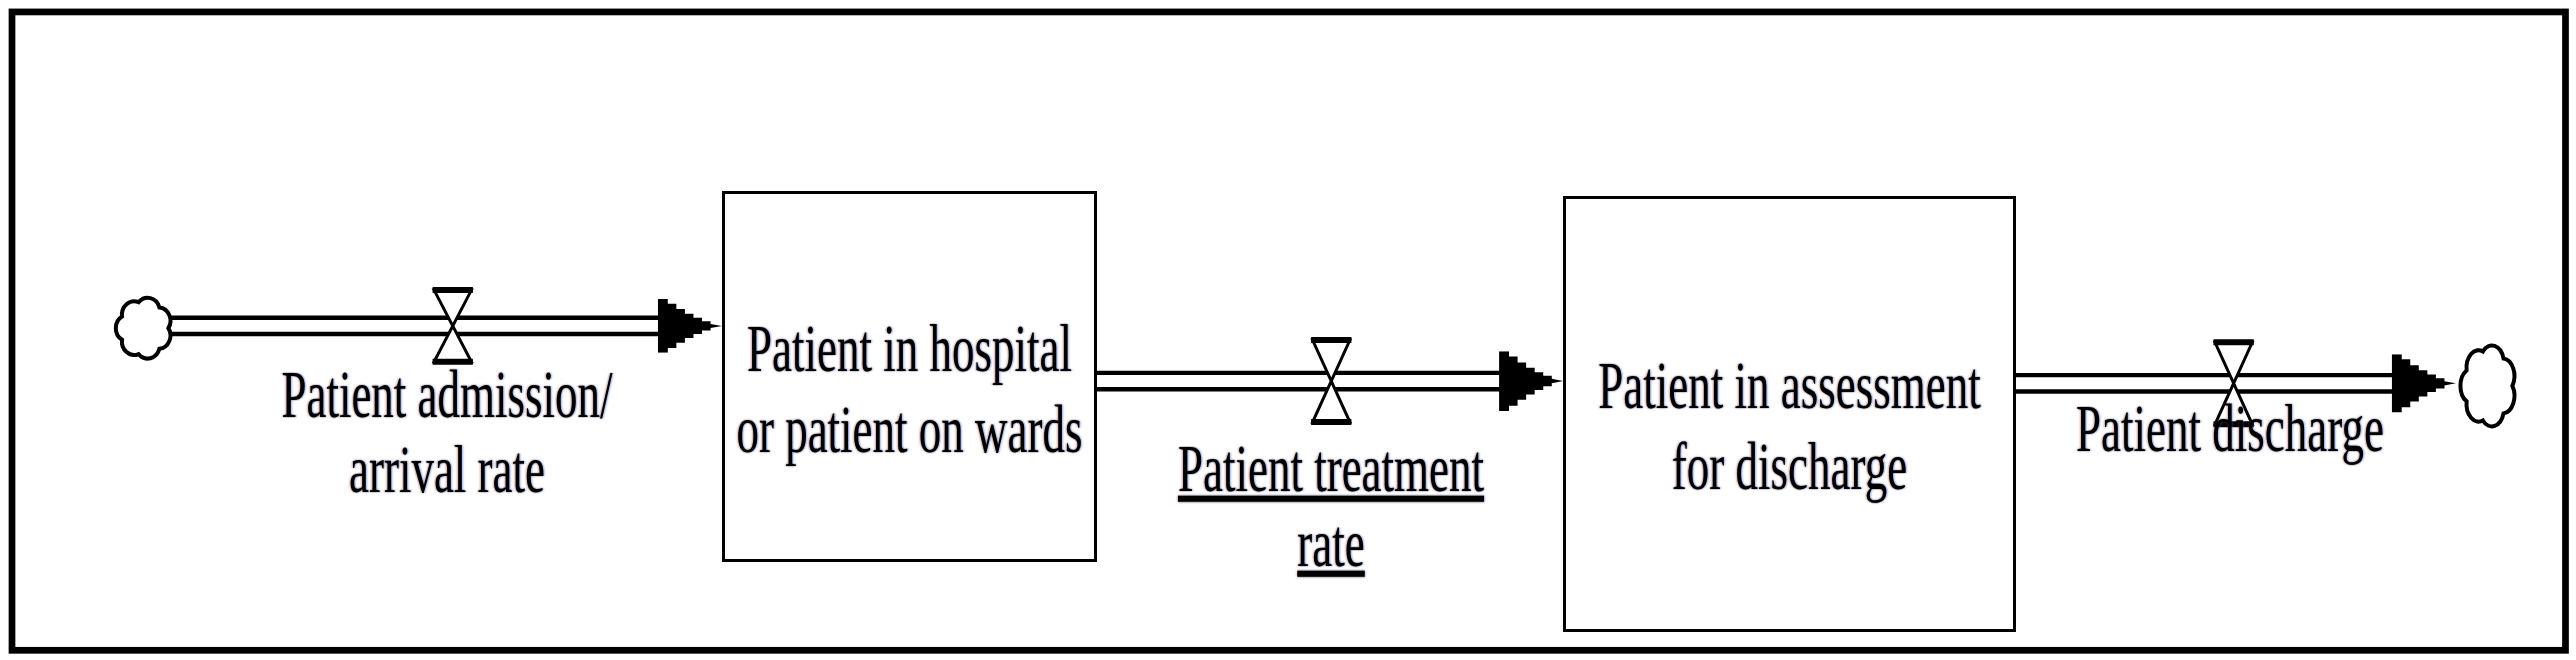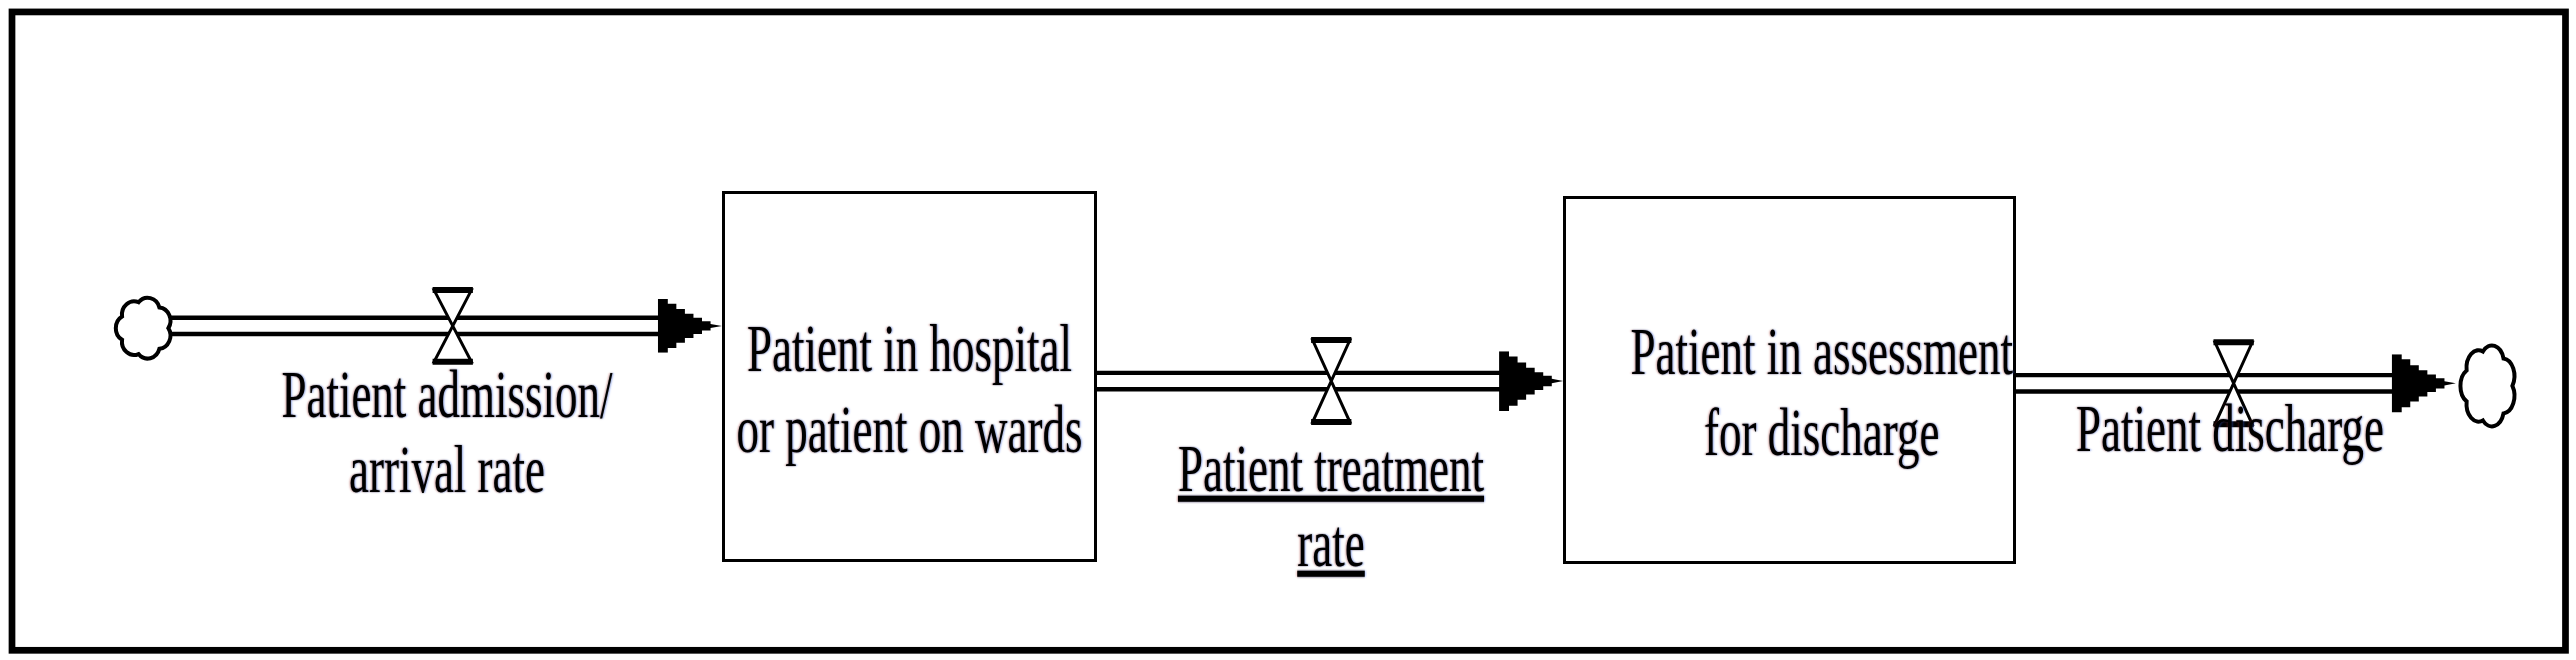--- a/index.html
+++ b/index.html
@@ -92,21 +92,21 @@
     <use href="#cloud" x="3294" y="455" width="85" height="125"></use>
   </svg>
 
   <div class="stock" style="left:722px;top:191px;width:375px;height:371px;">
     <div class="stock-text">
       <div>Patient in hospital</div>
       <div>or patient on wards</div>
     </div>
   </div>
 
-  <div class="stock" style="left:1563px;top:196px;width:453px;height:368px;justify-content:flex-end;">
+  <div class="stock" style="left:1563px;top:196px;width:453px;height:436px;">
     <div class="stock-text">
       <div>Patient in assessment</div>
       <div>for discharge</div>
     </div>
   </div>
 
   <div class="flow-label" style="left:447px;top:433px;">
     <div class="stretch">
       <div>Patient admission/</div>
       <div>arrival rate</div>

